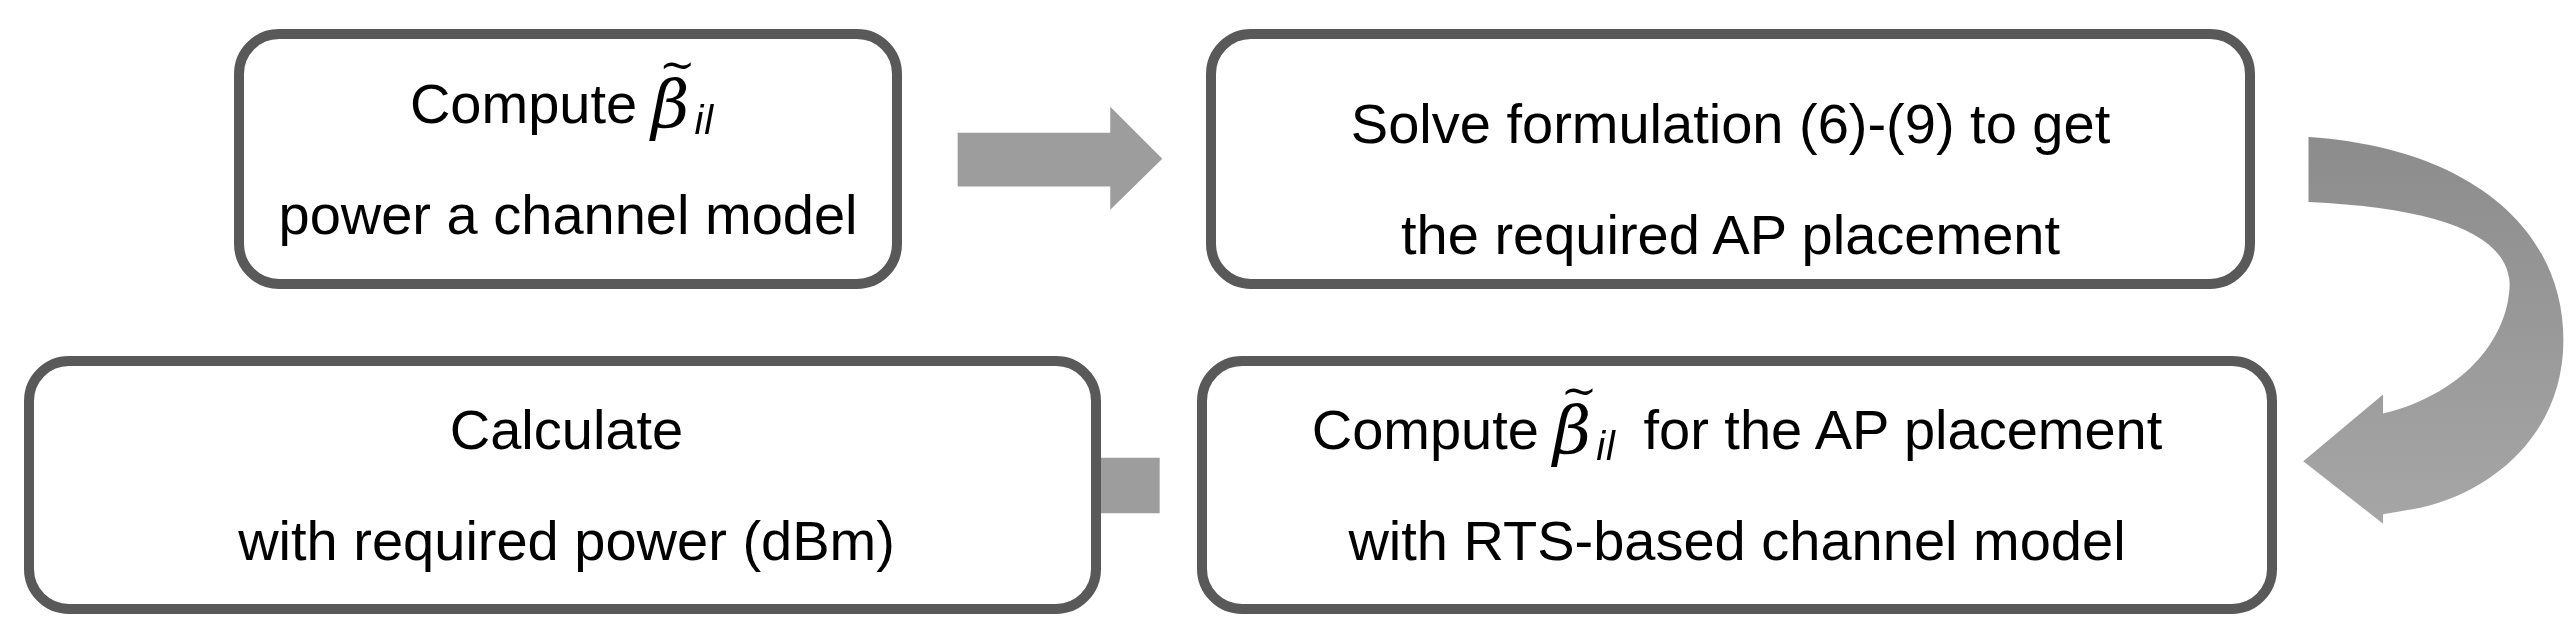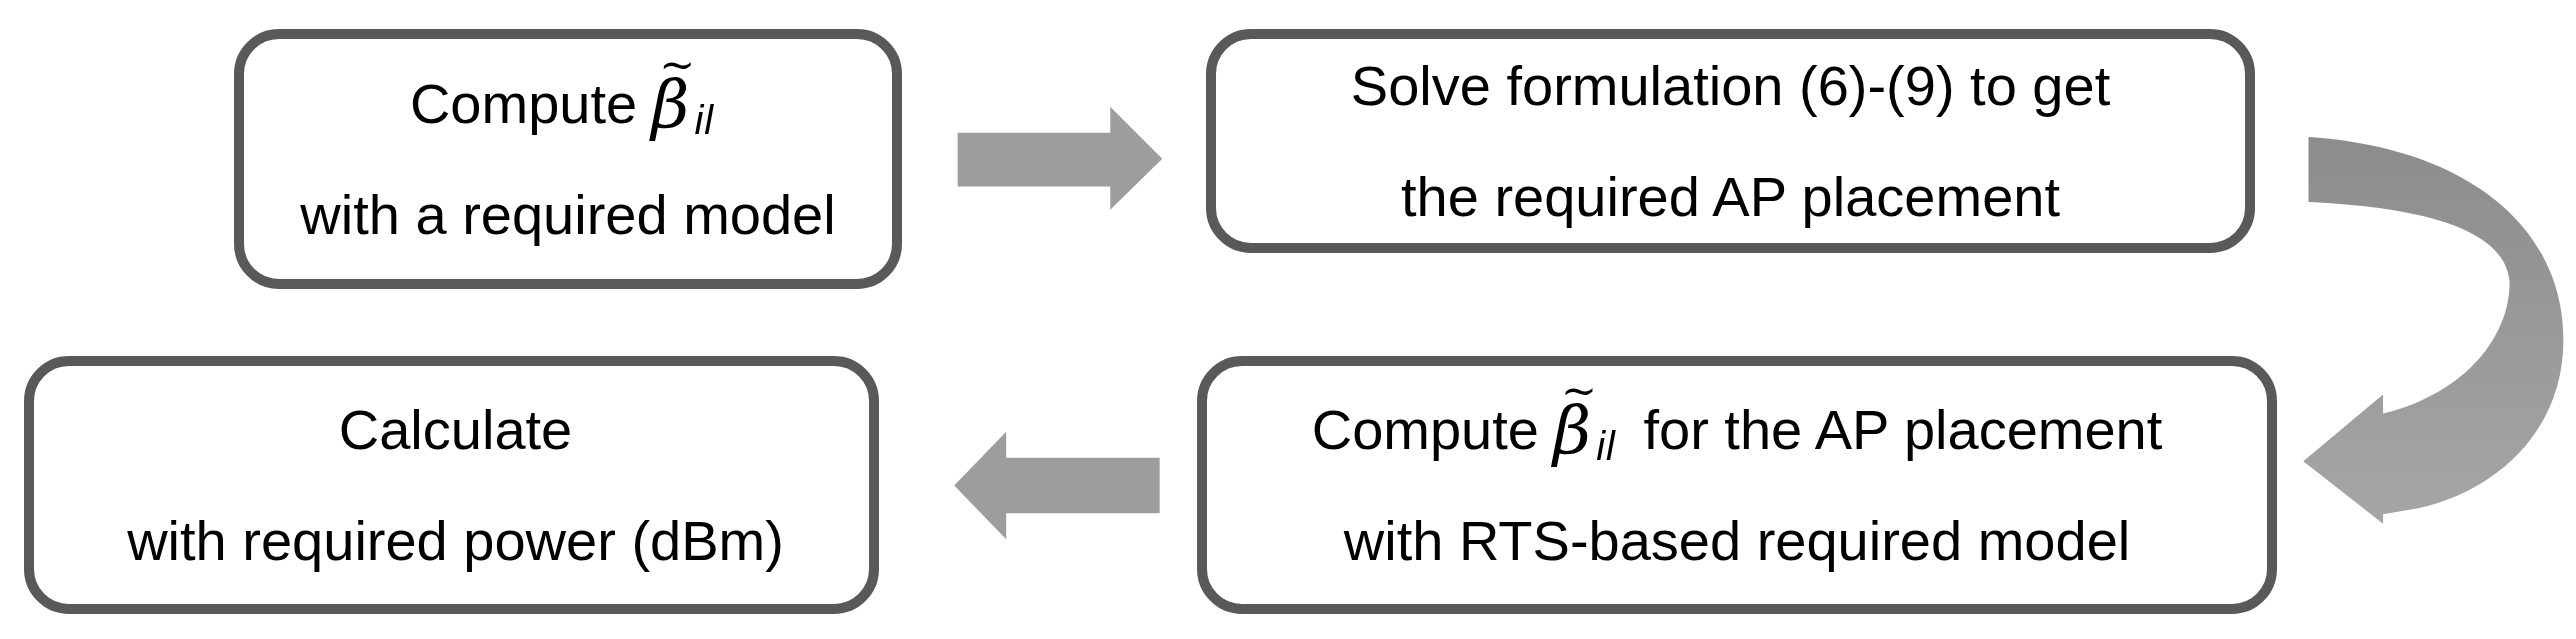--- a/index.html
+++ b/index.html
@@ -33,22 +33,22 @@
   .flow-box .line {
     font-size: 56px;
     line-height: 88px;
     height: 88px;
     white-space: nowrap;
     display: flex;
     align-items: center;
     justify-content: center;
   }
   .box-1 { left: 234px;  top: 29px;  width: 668px;  height: 260px; }
-  .box-2 { left: 1206px; top: 29px;  width: 1049px; height: 224px; }
-  .box-3 { left: 24px;   top: 356px; width: 855px; height: 258px; padding-left: 8px; }
+  .box-2 { left: 1206px; top: 29px;  width: 1049px; height: 260px; justify-content: flex-end; }
+  .box-3 { left: 24px;   top: 356px; width: 1077px; height: 258px; padding-left: 8px; }
   .box-4 { left: 1197px; top: 356px; width: 1080px; height: 258px; }
 
   
   .mbeta {
     display: inline-flex;
     flex-direction: column;
     align-items: center;
     margin: 0 5.2px 0 14px;
     transform: translateY(-7px);
     font-family: "DejaVu Serif", "Liberation Serif", serif;
@@ -108,21 +108,21 @@
   <div class="flow-box box-1">
     <div class="line">
       <span>Compute</span>
       <span class="mbeta">
         <span class="t">~</span>
         <span class="b">β</span>
       </span>
       <span class="msub">il</span>
     </div>
     <div class="line">
-      <span>with a required model</span>
+      <span>power a channel model</span>
     </div>
   </div>
 
   <div class="flow-box box-2">
     <div class="line">
       <span>Solve formulation (6)-(9) to get</span>
     </div>
     <div class="line">
       <span>the required AP placement</span>
     </div>
@@ -142,18 +142,18 @@
       <span>Compute</span>
       <span class="mbeta">
         <span class="t">~</span>
         <span class="b">β</span>
       </span>
       <span class="msub">il</span>
       <span class="sp"></span>
       <span>for the AP placement</span>
     </div>
     <div class="line">
-      <span>with RTS-based required model</span>
+      <span>with RTS-based channel model</span>
     </div>
   </div>
 
 </div>
 
 
 </body></html>

